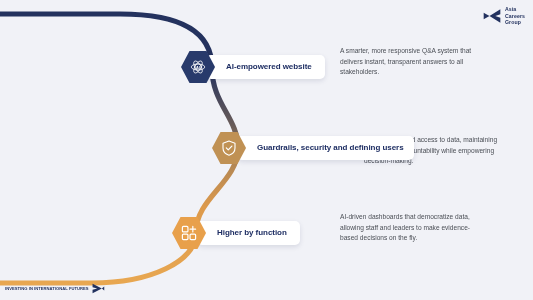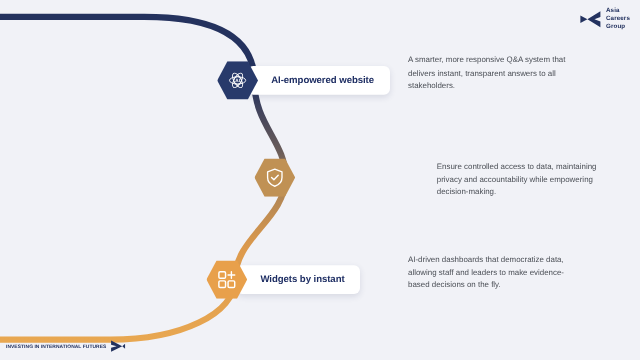--- a/index.html
+++ b/index.html
@@ -154,34 +154,37 @@
   </div>
   <div class="desc" id="desc1">A smarter, more responsive Q&amp;A system that delivers instant, transparent answers to all stakeholders.</div>
 
   <div class="step" id="step2">
     <div class="hex">
       <svg viewBox="0 0 24 24">
         <path d="M12 2.6 L20 5.6 V12 C20 16.6 16.6 20.2 12 21.6 C7.4 20.2 4 16.6 4 12 V5.6 Z" fill="none" stroke="#ffffff" stroke-width="1.5" stroke-linejoin="round"></path>
         <path d="M8.4 11.8 L11 14.4 L15.8 9.4" fill="none" stroke="#ffffff" stroke-width="1.6" stroke-linecap="round" stroke-linejoin="round"></path>
       </svg>
     </div>
+    <div class="card">
+      <span class="card-label">Guardrails, security and defining users</span>
+    </div>
   </div>
   <div class="desc" id="desc2">Ensure controlled access to data, maintaining privacy and accountability while empowering decision-making.</div>
 
   <div class="step" id="step3">
     <div class="hex">
       <svg viewBox="0 0 24 24">
         <rect x="3.2" y="3.2" width="7.4" height="7.4" rx="1.4" fill="none" stroke="#ffffff" stroke-width="1.6"></rect>
         <rect x="3.2" y="13.4" width="7.4" height="7.4" rx="1.4" fill="none" stroke="#ffffff" stroke-width="1.6"></rect>
         <rect x="13.4" y="13.4" width="7.4" height="7.4" rx="1.4" fill="none" stroke="#ffffff" stroke-width="1.6"></rect>
         <path d="M17.1 3.2 V10.6 M13.4 6.9 H20.8" stroke="#ffffff" stroke-width="1.6" stroke-linecap="round"></path>
       </svg>
     </div>
     <div class="card">
-      <span class="card-label">Widgets by instant</span>
+      <span class="card-label">Higher by function</span>
     </div>
   </div>
   <div class="desc" id="desc3">AI-driven dashboards that democratize data, allowing staff and leaders to make evidence-based decisions on the fly.</div>
 
   <div class="footer">
     <span class="footer-text">INVESTING IN INTERNATIONAL FUTURES</span>
     <svg class="footer-arrow" viewBox="0 0 18 14">
       <path d="M2 1 L14 7 L2 13 L2 8.6 L8 7 L2 5.4 Z" fill="#23325f"></path>
       <path d="M14 7 L17 4.4 L17 9.6 Z" fill="#23325f"></path>
     </svg>

